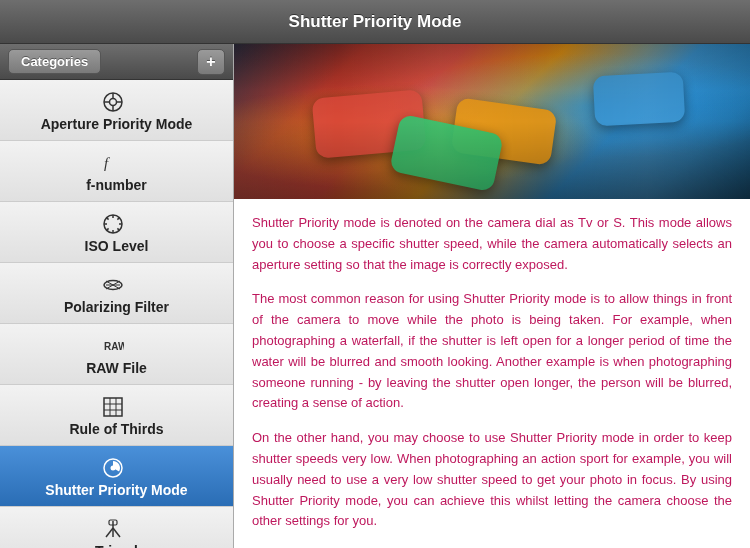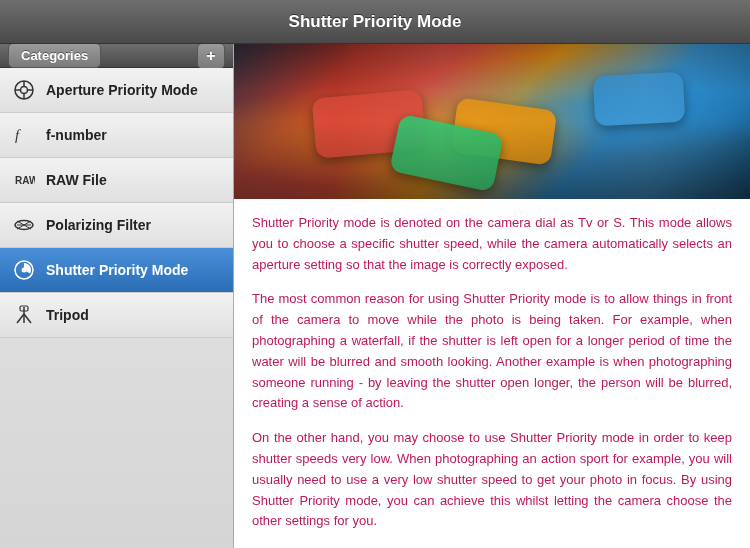--- a/index.html
+++ b/index.html
@@ -43,21 +43,21 @@
       background: linear-gradient(to bottom, #e8e8e8, #d5d5d5);
       border-right: 1px solid #aaa;
       display: flex;
       flex-direction: column;
       flex-shrink: 0;
       overflow: hidden;
     }
 
     #sidebar-header {
       background: linear-gradient(to bottom, #6e6e6e, #4a4a4a);
-      height: 24px;
+      height: 36px;
       display: flex;
       align-items: center;
       justify-content: space-between;
       padding: 0 8px;
       border-bottom: 1px solid #333;
     }
 
     #categories-btn {
       background: linear-gradient(to bottom, #9a9a9a, #7a7a7a);
       border: 1px solid #555;
@@ -87,25 +87,26 @@
     }
 
     #sidebar-list {
       overflow-y: auto;
       flex: 1;
     }
 
     .sidebar-item {
       display: flex;
       align-items: center;
-      padding: 8px 10px;
+      padding: 8px 0;
       border-bottom: 1px solid #ccc;
       background: linear-gradient(to bottom, #f2f2f2, #e0e0e0);
       cursor: pointer;
       min-height: 42px;
+      flex-direction: column;
     }
 
     .sidebar-item.active {
       background: linear-gradient(to bottom, #4a90d9, #2a6db5);
     }
 
     .sidebar-item.active .item-label {
       color: #fff;
       font-weight: bold;
     }
@@ -216,35 +217,63 @@
           <div class="item-icon">
             <svg width="22" height="22" viewBox="0 0 22 22" xmlns="http://www.w3.org/2000/svg">
         <text x="2" y="16" font-size="15" font-style="italic" font-family="Georgia,serif" fill="#333">f</text>
       </svg>
           </div>
           <span class="item-label">f-number</span>
         </div>
         <div class="sidebar-item">
           <div class="item-icon">
             <svg width="22" height="22" viewBox="0 0 22 22" xmlns="http://www.w3.org/2000/svg">
-        <text x="2" y="15" font-size="10" font-weight="bold" font-family="Arial,sans-serif" fill="#333">RAW</text>
-      </svg>
-          </div>
-          <span class="item-label">RAW File</span>
+        <circle cx="11" cy="11" r="9" stroke="#333" stroke-width="1.5" fill="none"></circle>
+        <line x1="11" y1="2" x2="11" y2="5" stroke="#333" stroke-width="1.5"></line>
+        <line x1="11" y1="17" x2="11" y2="20" stroke="#333" stroke-width="1.5"></line>
+        <line x1="2" y1="11" x2="5" y2="11" stroke="#333" stroke-width="1.5"></line>
+        <line x1="17" y1="11" x2="20" y2="11" stroke="#333" stroke-width="1.5"></line>
+        <line x1="4.5" y1="4.5" x2="6.6" y2="6.6" stroke="#333" stroke-width="1.5"></line>
+        <line x1="15.4" y1="15.4" x2="17.5" y2="17.5" stroke="#333" stroke-width="1.5"></line>
+        <line x1="4.5" y1="17.5" x2="6.6" y2="15.4" stroke="#333" stroke-width="1.5"></line>
+        <line x1="15.4" y1="6.6" x2="17.5" y2="4.5" stroke="#333" stroke-width="1.5"></line>
+      </svg>
+          </div>
+          <span class="item-label">ISO Level</span>
         </div>
         <div class="sidebar-item">
           <div class="item-icon">
             <svg width="22" height="22" viewBox="0 0 22 22" xmlns="http://www.w3.org/2000/svg">
         <ellipse cx="11" cy="11" rx="9" ry="4.5" stroke="#333" stroke-width="1.5" fill="none"></ellipse>
         <line x1="4" y1="7" x2="18" y2="15" stroke="#333" stroke-width="1"></line>
         <line x1="4" y1="11" x2="18" y2="11" stroke="#333" stroke-width="1"></line>
         <line x1="4" y1="15" x2="18" y2="7" stroke="#333" stroke-width="1"></line>
       </svg>
           </div>
           <span class="item-label">Polarizing Filter</span>
+        </div>
+        <div class="sidebar-item">
+          <div class="item-icon">
+            <svg width="22" height="22" viewBox="0 0 22 22" xmlns="http://www.w3.org/2000/svg">
+        <text x="2" y="15" font-size="10" font-weight="bold" font-family="Arial,sans-serif" fill="#333">RAW</text>
+      </svg>
+          </div>
+          <span class="item-label">RAW File</span>
+        </div>
+        <div class="sidebar-item">
+          <div class="item-icon">
+            <svg width="22" height="22" viewBox="0 0 22 22" xmlns="http://www.w3.org/2000/svg">
+        <rect x="2" y="2" width="18" height="18" stroke="#333" stroke-width="1.5" fill="none"></rect>
+        <line x1="8" y1="2" x2="8" y2="20" stroke="#333" stroke-width="1"></line>
+        <line x1="14" y1="2" x2="14" y2="20" stroke="#333" stroke-width="1"></line>
+        <line x1="2" y1="8" x2="20" y2="8" stroke="#333" stroke-width="1"></line>
+        <line x1="2" y1="14" x2="20" y2="14" stroke="#333" stroke-width="1"></line>
+      </svg>
+          </div>
+          <span class="item-label">Rule of Thirds</span>
         </div>
         <div class="sidebar-item active">
           <div class="item-icon">
             <svg width="22" height="22" viewBox="0 0 22 22" xmlns="http://www.w3.org/2000/svg">
         <circle cx="11" cy="11" r="9" stroke="#fff" stroke-width="1.5" fill="none"></circle>
         <path d="M11 11 L11 4 A7 7 0 0 1 17.06 14.5 Z" fill="#fff"></path>
         <circle cx="11" cy="11" r="2.5" fill="#fff"></circle>
       </svg>
           </div>
           <span class="item-label">Shutter Priority Mode</span>

